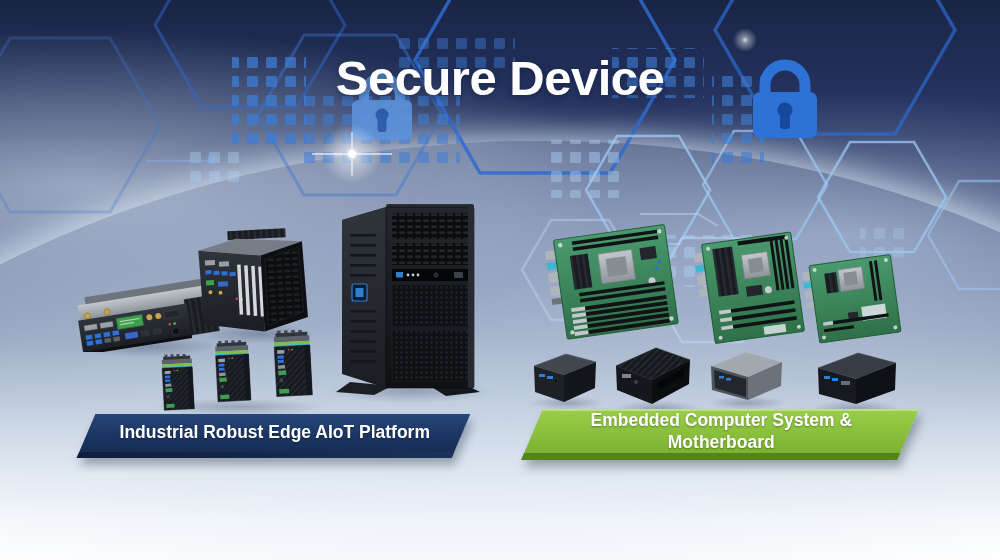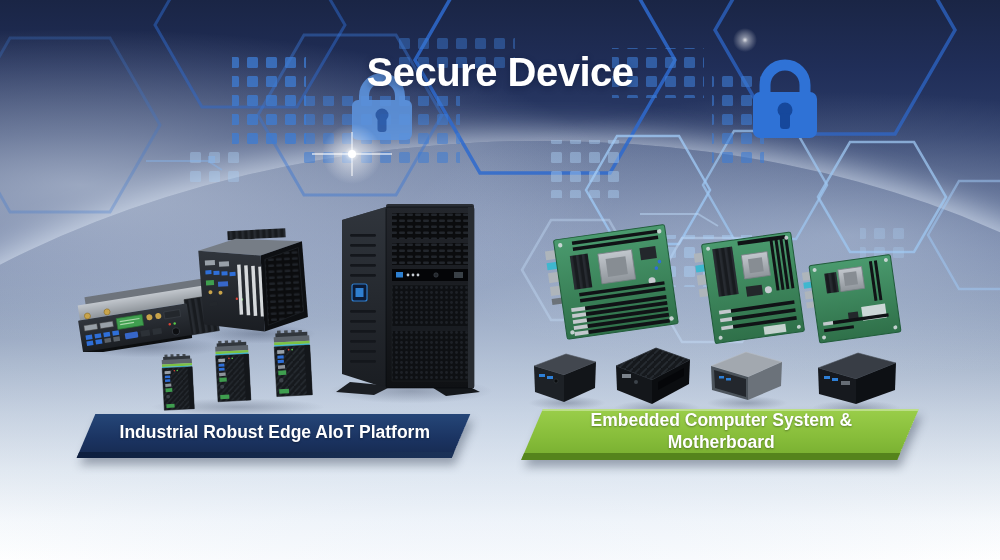--- a/index.html
+++ b/index.html
@@ -11,21 +11,21 @@
         #8494b2 54%,#a6b4ca 64%,#c6d1e0 74%,#e2e9f1 84%,#f6f9fc 93%,#ffffff 100%);}
   .arc{position:absolute;left:-310px;top:142px;width:1620px;height:1000px;border-radius:50%;
        transform:rotate(-3deg);
        background:radial-gradient(ellipse at 50% 0%,rgba(205,220,240,0.38),rgba(205,220,240,0) 55%);
        box-shadow:0 -8px 30px rgba(235,245,255,0.65);}
   .haze{position:absolute;inset:0;pointer-events:none;}
   .haze-left{background:radial-gradient(ellipse 900px 260px at 8% 33%,rgba(228,238,249,0.55),rgba(228,238,249,0) 60%);}
   .haze-right{background:radial-gradient(ellipse 700px 220px at 85% 42%,rgba(212,227,244,0.40),rgba(212,227,244,0) 65%);}
   .deco{position:absolute;left:0;top:0;}
   .title{position:absolute;left:0;right:0;top:50px;margin:0;text-align:center;
-         font-size:40px;font-weight:bold;letter-spacing:-0.5px;color:#fff;
+         font-size:49px;font-weight:bold;letter-spacing:-0.5px;color:#fff;
          text-shadow:0 2px 6px rgba(10,20,50,0.4);}
   .dev{position:absolute;}
   .shd{position:absolute;border-radius:50%;
        background:radial-gradient(ellipse at center,rgba(25,35,60,0.26),rgba(25,35,60,0) 68%);}
   .ribbon{position:absolute;transform:skewX(-23deg);
           box-shadow:6px 7px 9px rgba(30,40,60,0.35);}
   .ribbon-left{left:86px;top:414px;width:375px;height:44px;
           background:linear-gradient(180deg,#254678 0%,#1b3462 55%,#16294f 100%);}
   .ribbon-left::after{content:"";position:absolute;left:0;right:0;bottom:0;height:6px;
           background:linear-gradient(90deg,#0e1f3e,#1b3258);}

